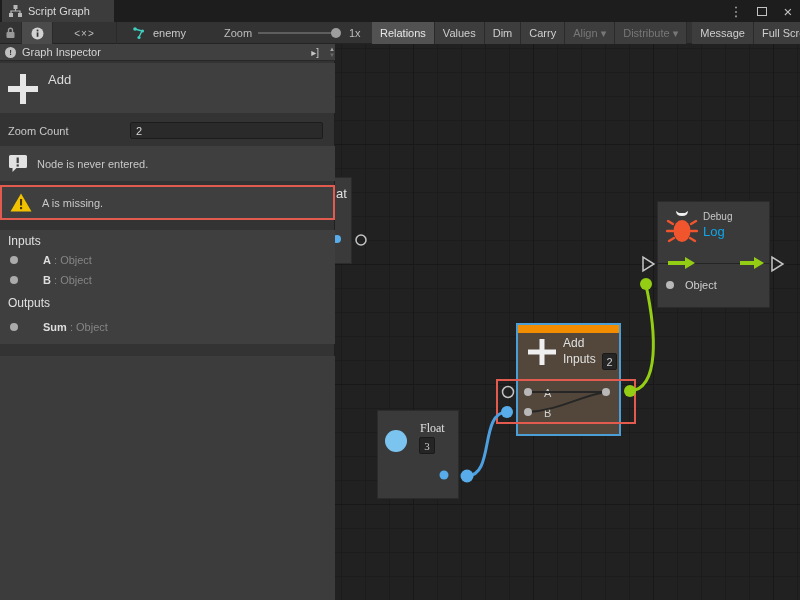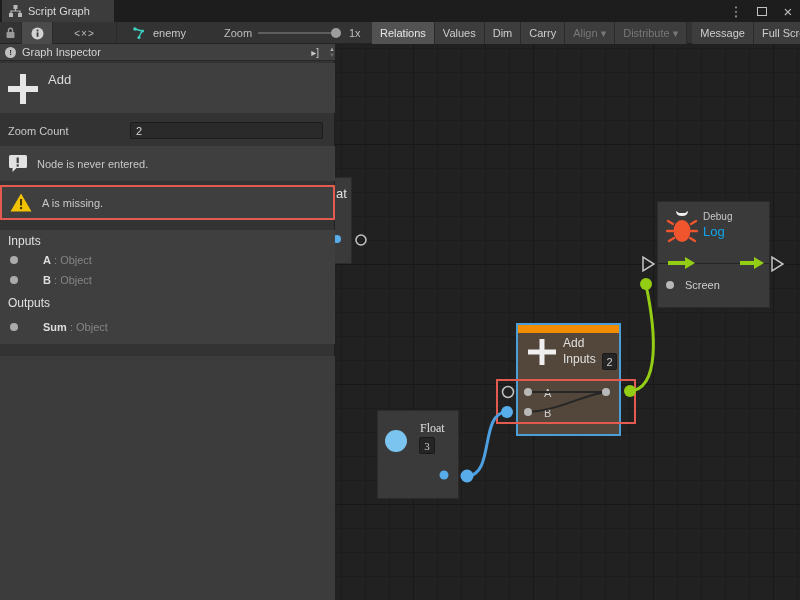--- a/index.html
+++ b/index.html
@@ -265,21 +265,21 @@
           <path d="M7 22 L1 22"></path>
           <path d="M8 29 L3 32"></path>
         <path d="M25 15 L30 12"></path>
           <path d="M25 22 L31 22"></path>
           <path d="M24 29 L29 32"></path>
       </g>
     </svg>
     <span id="debug-t1">Debug</span>
     <span id="debug-t2">Log</span>
     <div id="debug-divider"></div>
-    <span id="debug-message">Screen</span>
+    <span id="debug-message">Object</span>
   </div>
 
   <svg id="wires" viewBox="0 0 465 556">
 
     <path d="M193 348 L271 348" stroke="#262626" stroke-width="2" fill="none"></path>
     <path d="M193 368 C225 366 245 352 271 348" stroke="#262626" stroke-width="2" fill="none"></path>
 
     <rect x="162" y="336" width="138" height="43" fill="none" stroke="#e25b4e" stroke-width="2"></rect>
 
     <path d="M132 432 C160 432 144 368 172 368" stroke="#4d9fe0" stroke-width="3" fill="none"></path>

